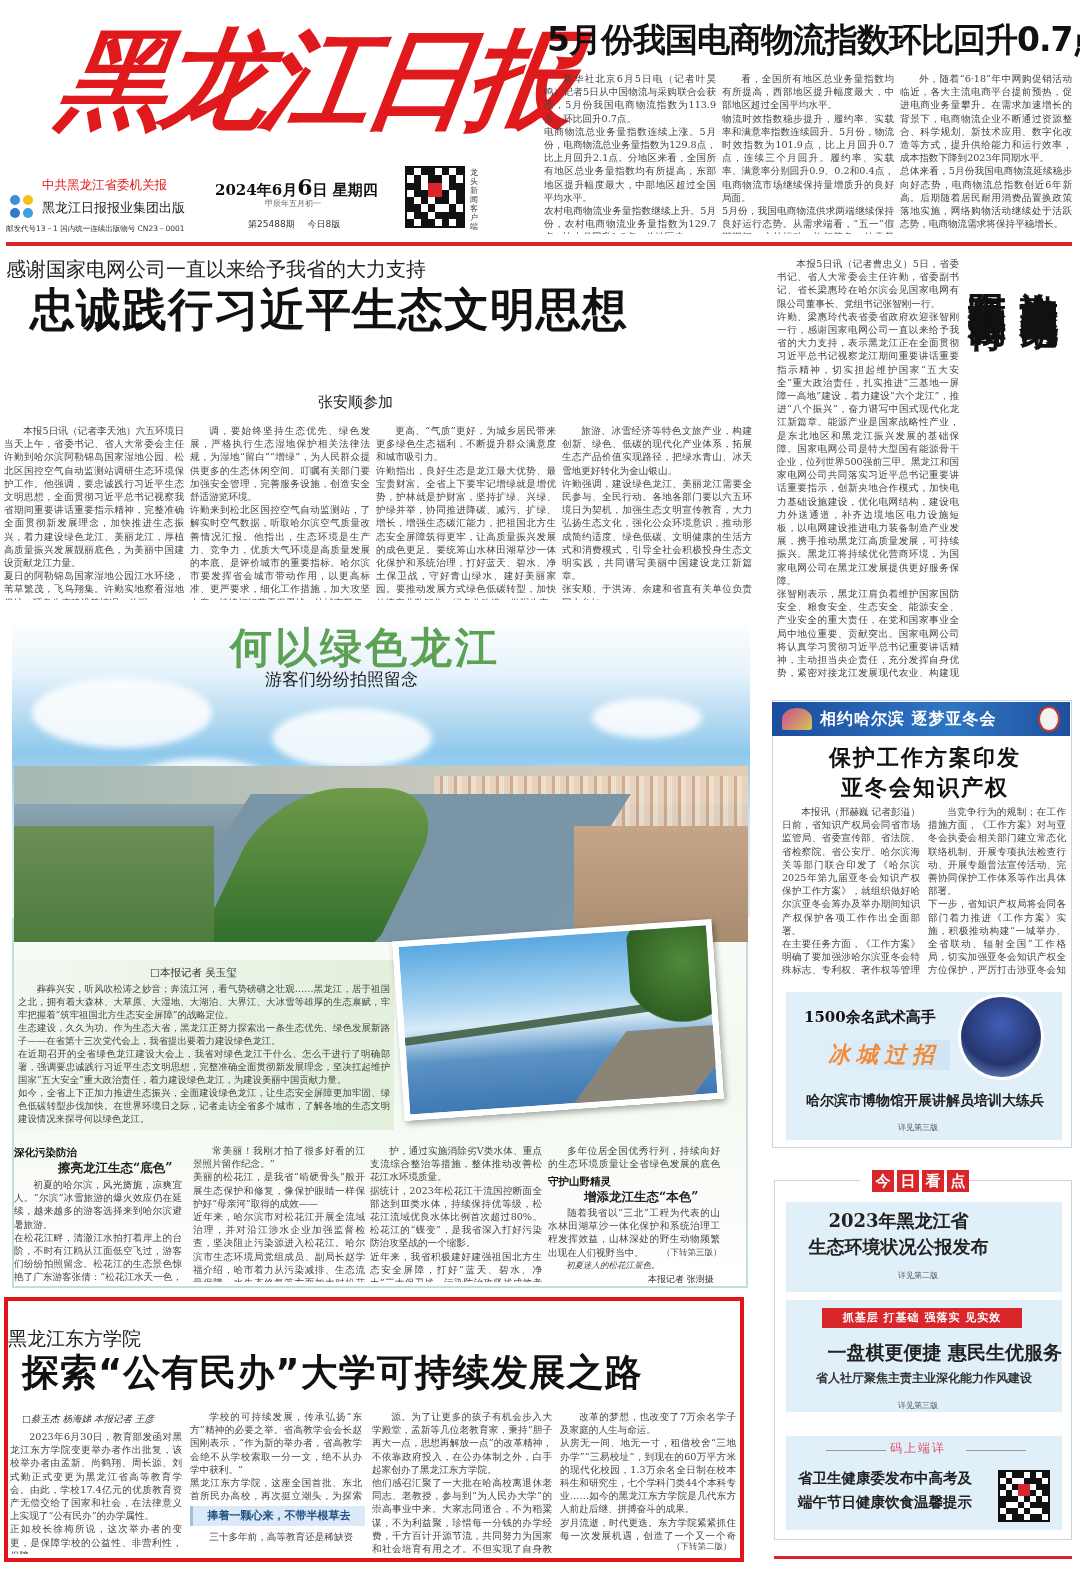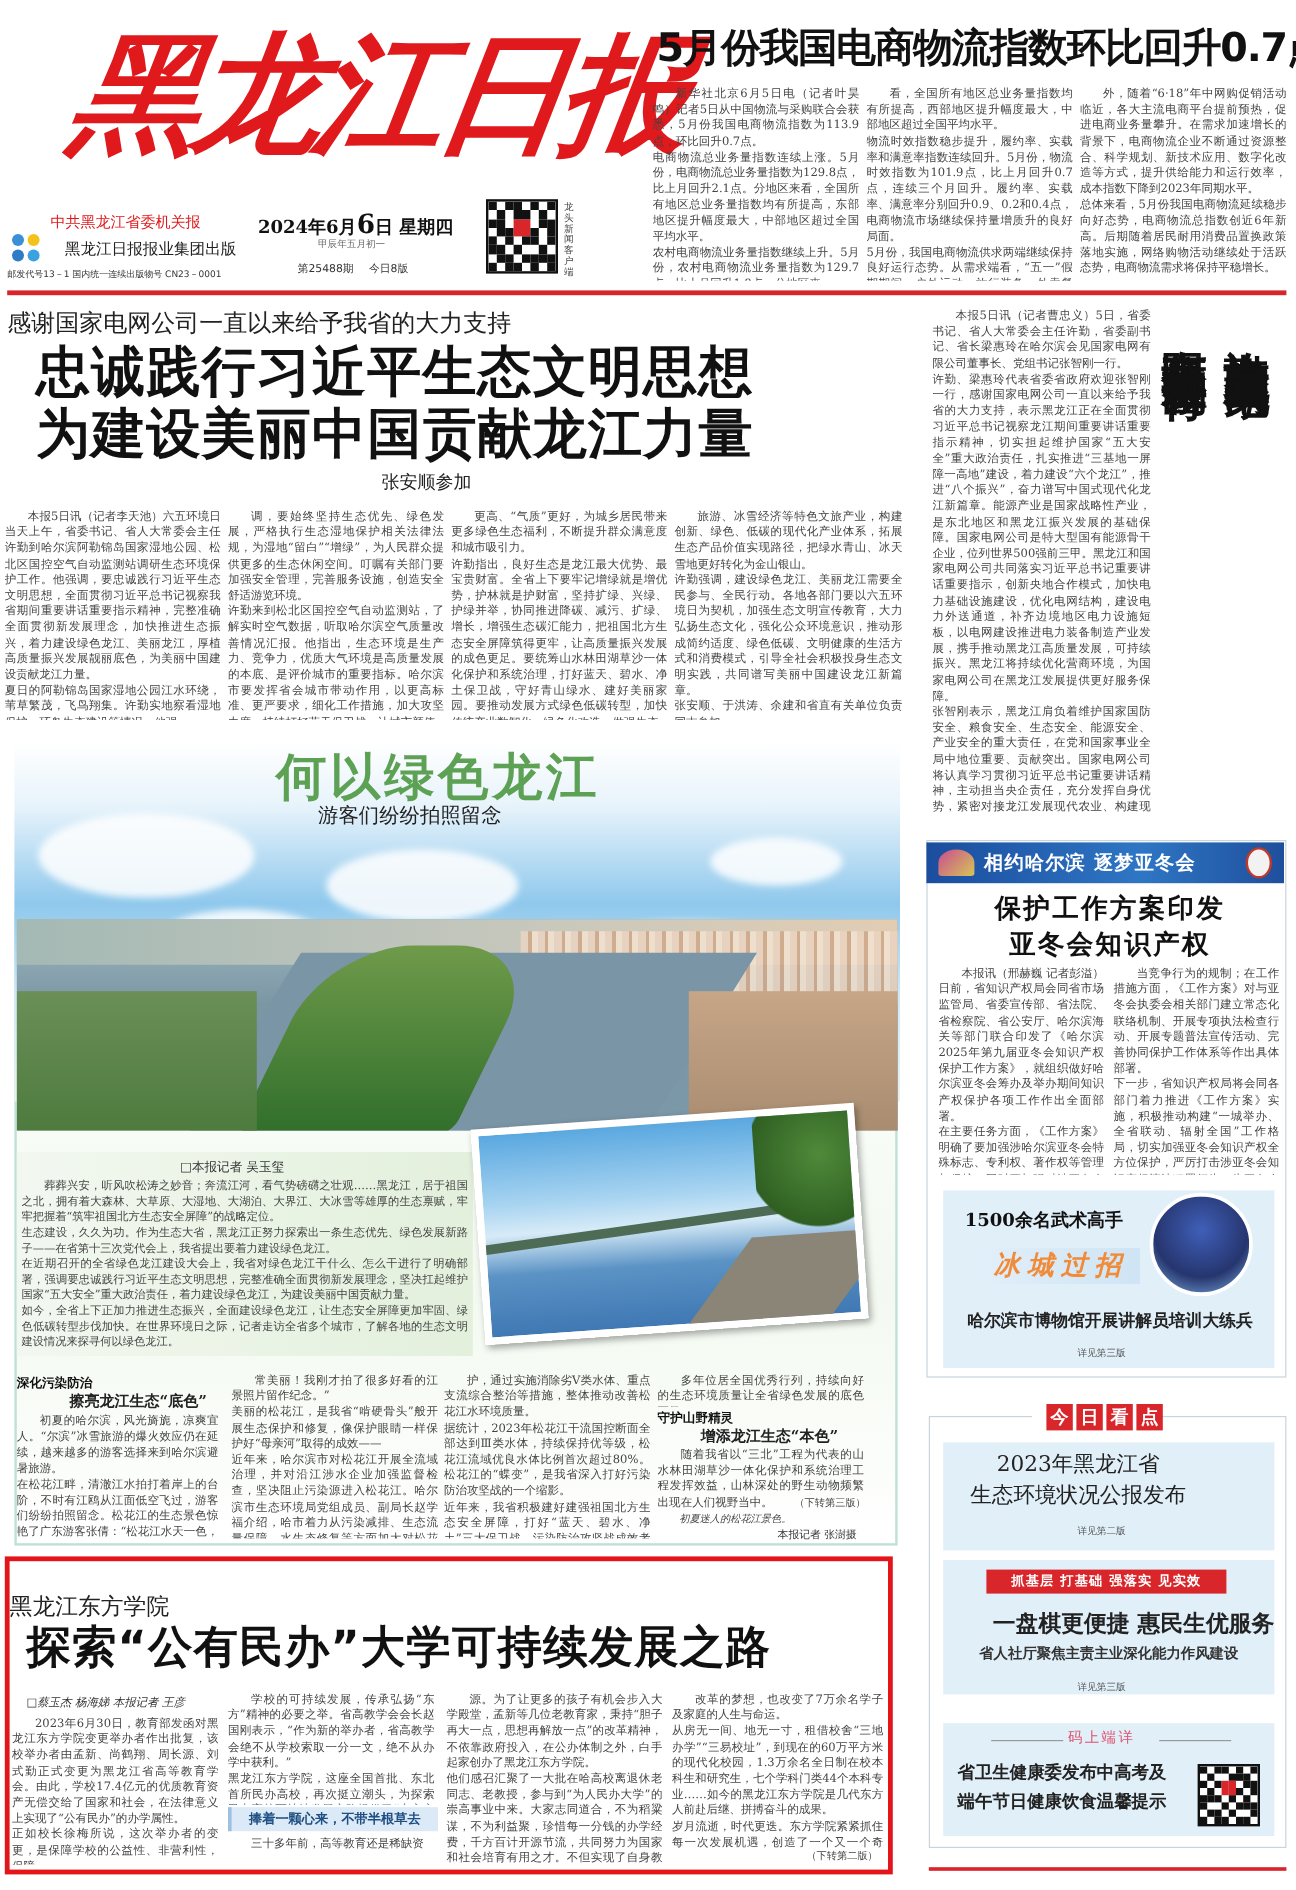--- a/index.html
+++ b/index.html
@@ -3,21 +3,21 @@
 <meta charset="utf-8">
 <style>
 *{box-sizing:border-box;margin:0;padding:0}
 body{width:1080px;height:1575px;background:#fff;font-family:"DejaVu Serif","Liberation Serif",serif;color:#222;position:relative;overflow:hidden}
 .abs{position:absolute}
 .body-text{font-size:9.6px;line-height:13.2px;color:#444;text-align:justify;text-indent:2em}
 .col{position:absolute}
 
 .logo{left:60px;top:4px;font-family:"DejaVu Serif",serif;font-size:108px;font-weight:bold;color:#e0191d;letter-spacing:-6px;font-style:italic;transform:skew(-8deg);line-height:150px}
 .organ{left:42px;top:177px;font-size:12.5px;color:#e0191d;font-family:"DejaVu Sans",sans-serif}
-.pubrow{left:10px;top:195px;display:flex;align-items:center;gap:18px}
+.pubrow{left:10px;top:195px;display:flex;align-items:center;gap:6px}
 .publogo{width:26px;height:26px;position:relative}
 .publogo span{position:absolute;width:10px;height:10px;border-radius:50%}
 .pubname{font-size:13px;font-family:"DejaVu Sans",sans-serif;color:#222}
 .postcode{left:6px;top:224px;font-size:7.5px;font-family:"DejaVu Sans",sans-serif;color:#333}
 .date{left:215px;top:174px;font-size:15px;font-weight:bold;color:#111}
 .date b{font-size:22px}
 .lunar{left:265px;top:198px;font-size:8px;color:#666;font-family:"DejaVu Sans",sans-serif}
 .issue{left:248px;top:218px;font-size:9px;color:#333;font-family:"DejaVu Sans",sans-serif;word-spacing:10px}
 .qr{background:#fff;border:2px solid #111;display:grid;grid-template-columns:repeat(8,1fr);overflow:hidden}
 .qr i{display:block}
@@ -156,21 +156,20 @@
 物流时效指数稳步提升，履约率、实载率和满意率指数连续回升。5月份，物流时效指数为101.9点，比上月回升0.7点，连续三个月回升。履约率、实载率、满意率分别回升0.9、0.2和0.4点，电商物流市场继续保持量增质升的良好局面。
 5月份，我国电商物流供求两端继续保持良好运行态势。从需求端看，“五一”假期期间，户外运动、旅行装备、外卖餐饮等旅行相关电商消费快速增长。此</div>
 <div class="col body-text" style="left:900px;top:72px;width:172px;height:162px;overflow:hidden;white-space:pre-line">外，随着“6·18”年中网购促销活动临近，各大主流电商平台提前预热，促进电商业务量攀升。在需求加速增长的背景下，电商物流企业不断通过资源整合、科学规划、新技术应用、数字化改造等方式，提升供给能力和运行效率，成本指数下降到2023年同期水平。
 总体来看，5月份我国电商物流延续稳步向好态势，电商物流总指数创近6年新高。后期随着居民耐用消费品置换政策落地实施，网络购物活动继续处于活跃态势，电商物流需求将保持平稳增长。</div>
 
 <div class="abs redline" style="top:242px"></div>
 
 <div class="abs kicker">感谢国家电网公司一直以来给予我省的大力支持</div>
 <div class="abs lead-head">
   <div>忠诚践行习近平生态文明思想</div>
-  <div>为建设美丽中国贡献龙江力量</div>
 </div>
 <div class="abs lead-sub">张安顺参加</div>
 <div class="col body-text" style="left:4px;top:424px;width:180px;height:176px;overflow:hidden;white-space:pre-line">本报5日讯（记者李天池）六五环境日当天上午，省委书记、省人大常委会主任许勤到哈尔滨阿勒锦岛国家湿地公园、松北区国控空气自动监测站调研生态环境保护工作。他强调，要忠诚践行习近平生态文明思想，全面贯彻习近平总书记视察我省期间重要讲话重要指示精神，完整准确全面贯彻新发展理念，加快推进生态振兴，着力建设绿色龙江、美丽龙江，厚植高质量振兴发展靓丽底色，为美丽中国建设贡献龙江力量。
 夏日的阿勒锦岛国家湿地公园江水环绕，苇草繁茂，飞鸟翔集。许勤实地察看湿地保护、环岛生态建设等情况。他强</div>
 <div class="col body-text" style="left:190px;top:424px;width:180px;height:176px;overflow:hidden;white-space:pre-line">调，要始终坚持生态优先、绿色发展，严格执行生态湿地保护相关法律法规，为湿地“留白”“增绿”，为人民群众提供更多的生态休闲空间。叮嘱有关部门要加强安全管理，完善服务设施，创造安全舒适游览环境。
 许勤来到松北区国控空气自动监测站，了解实时空气数据，听取哈尔滨空气质量改善情况汇报。他指出，生态环境是生产力、竞争力，优质大气环境是高质量发展的本底、是评价城市的重要指标。哈尔滨市要发挥省会城市带动作用，以更高标准、更严要求，细化工作措施，加大攻坚力度，持续打好蓝天保卫战，让城市颜值</div>
 <div class="col body-text" style="left:376px;top:424px;width:180px;height:176px;overflow:hidden;white-space:pre-line">更高、“气质”更好，为城乡居民带来更多绿色生态福利，不断提升群众满意度和城市吸引力。
 许勤指出，良好生态是龙江最大优势、最宝贵财富。全省上下要牢记增绿就是增优势，护林就是护财富，坚持扩绿、兴绿、护绿并举，协同推进降碳、减污、扩绿、增长，增强生态碳汇能力，把祖国北方生态安全屏障筑得更牢，让高质量振兴发展的成色更足。要统筹山水林田湖草沙一体化保护和系统治理，打好蓝天、碧水、净土保卫战，守好青山绿水、建好美丽家园。要推动发展方式绿色低碳转型，加快传统产业数智化、绿色化改造，做强生态</div>
 <div class="col body-text" style="left:562px;top:424px;width:190px;height:176px;overflow:hidden;white-space:pre-line">旅游、冰雪经济等特色文旅产业，构建创新、绿色、低碳的现代化产业体系，拓展生态产品价值实现路径，把绿水青山、冰天雪地更好转化为金山银山。
 许勤强调，建设绿色龙江、美丽龙江需要全民参与、全民行动。各地各部门要以六五环境日为契机，加强生态文明宣传教育，大力弘扬生态文化，强化公众环境意识，推动形成简约适度、绿色低碳、文明健康的生活方式和消费模式，引导全社会积极投身生态文明实践，共同谱写美丽中国建设龙江新篇章。
@@ -275,21 +274,21 @@
 <div class="abs rbox-border" style="left:774px;top:1180px;width:298px;height:360px"></div>
 <div class="abs" style="left:860px;top:1166px;width:96px;height:30px;background:#fff"></div>
 <div class="abs today-tag">
   <span>今</span>
   <span>日</span>
   <span>看</span>
   <span>点</span>
 </div>
 
 <div class="abs panel" style="left:786px;top:1202px;width:276px;height:90px"></div>
-<div class="abs" style="left:786px;top:1208px;width:225px;text-align:center;font-size:18px;font-weight:normal;color:#222;line-height:26px">
+<div class="abs" style="left:786px;top:1208px;width:225px;text-align:center;font-size:18px;font-weight:bold;color:#222;line-height:26px">
   <div>2023年黑龙江省</div>
   <div>生态环境状况公报发布</div>
 </div>
 <div class="abs seepage" style="left:898px;top:1270px">详见第二版</div>
 
 <div class="abs panel" style="left:786px;top:1300px;width:276px;height:112px"></div>
 <div class="abs slogan">抓基层 打基础 强落实 见实效</div>
 <div class="abs" style="left:786px;top:1340px;width:276px;text-align:right;font-size:19px;font-weight:bold;color:#222">一盘棋更便捷  惠民生优服务</div>
 <div class="abs" style="left:786px;top:1370px;width:276px;text-align:center;font-size:12px;font-weight:bold;color:#333;font-family:'DejaVu Sans',sans-serif">省人社厅聚焦主责主业深化能力作风建设</div>
 <div class="abs seepage" style="left:898px;top:1400px">详见第三版</div>

